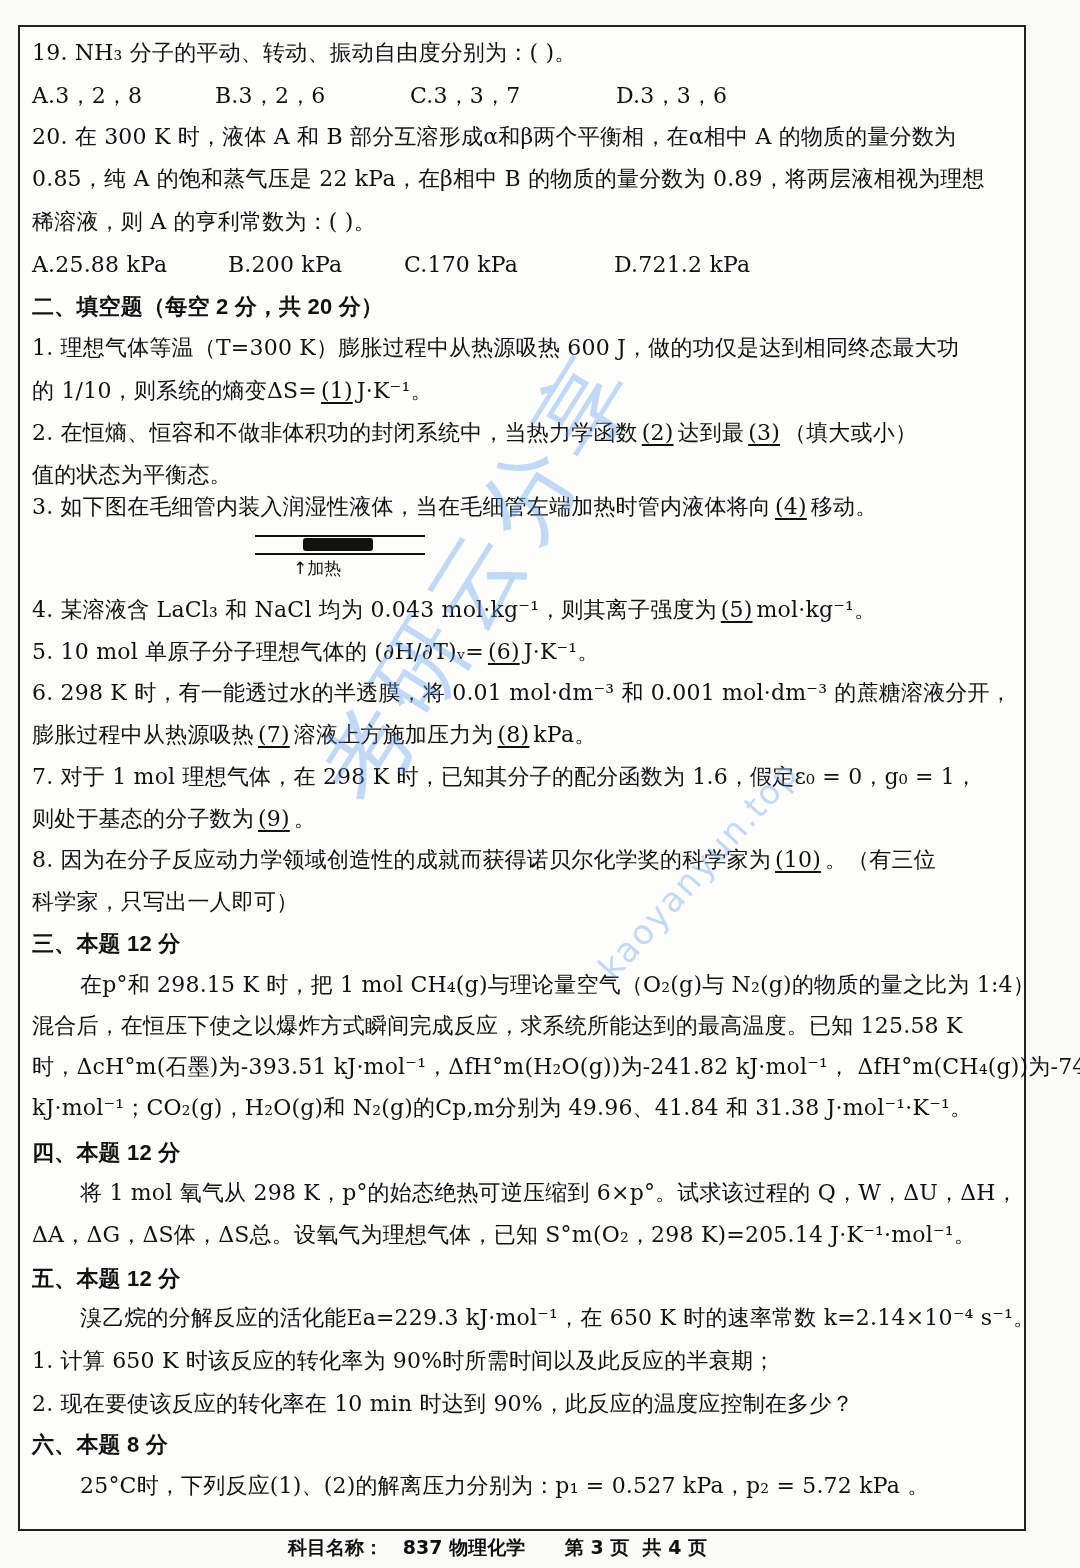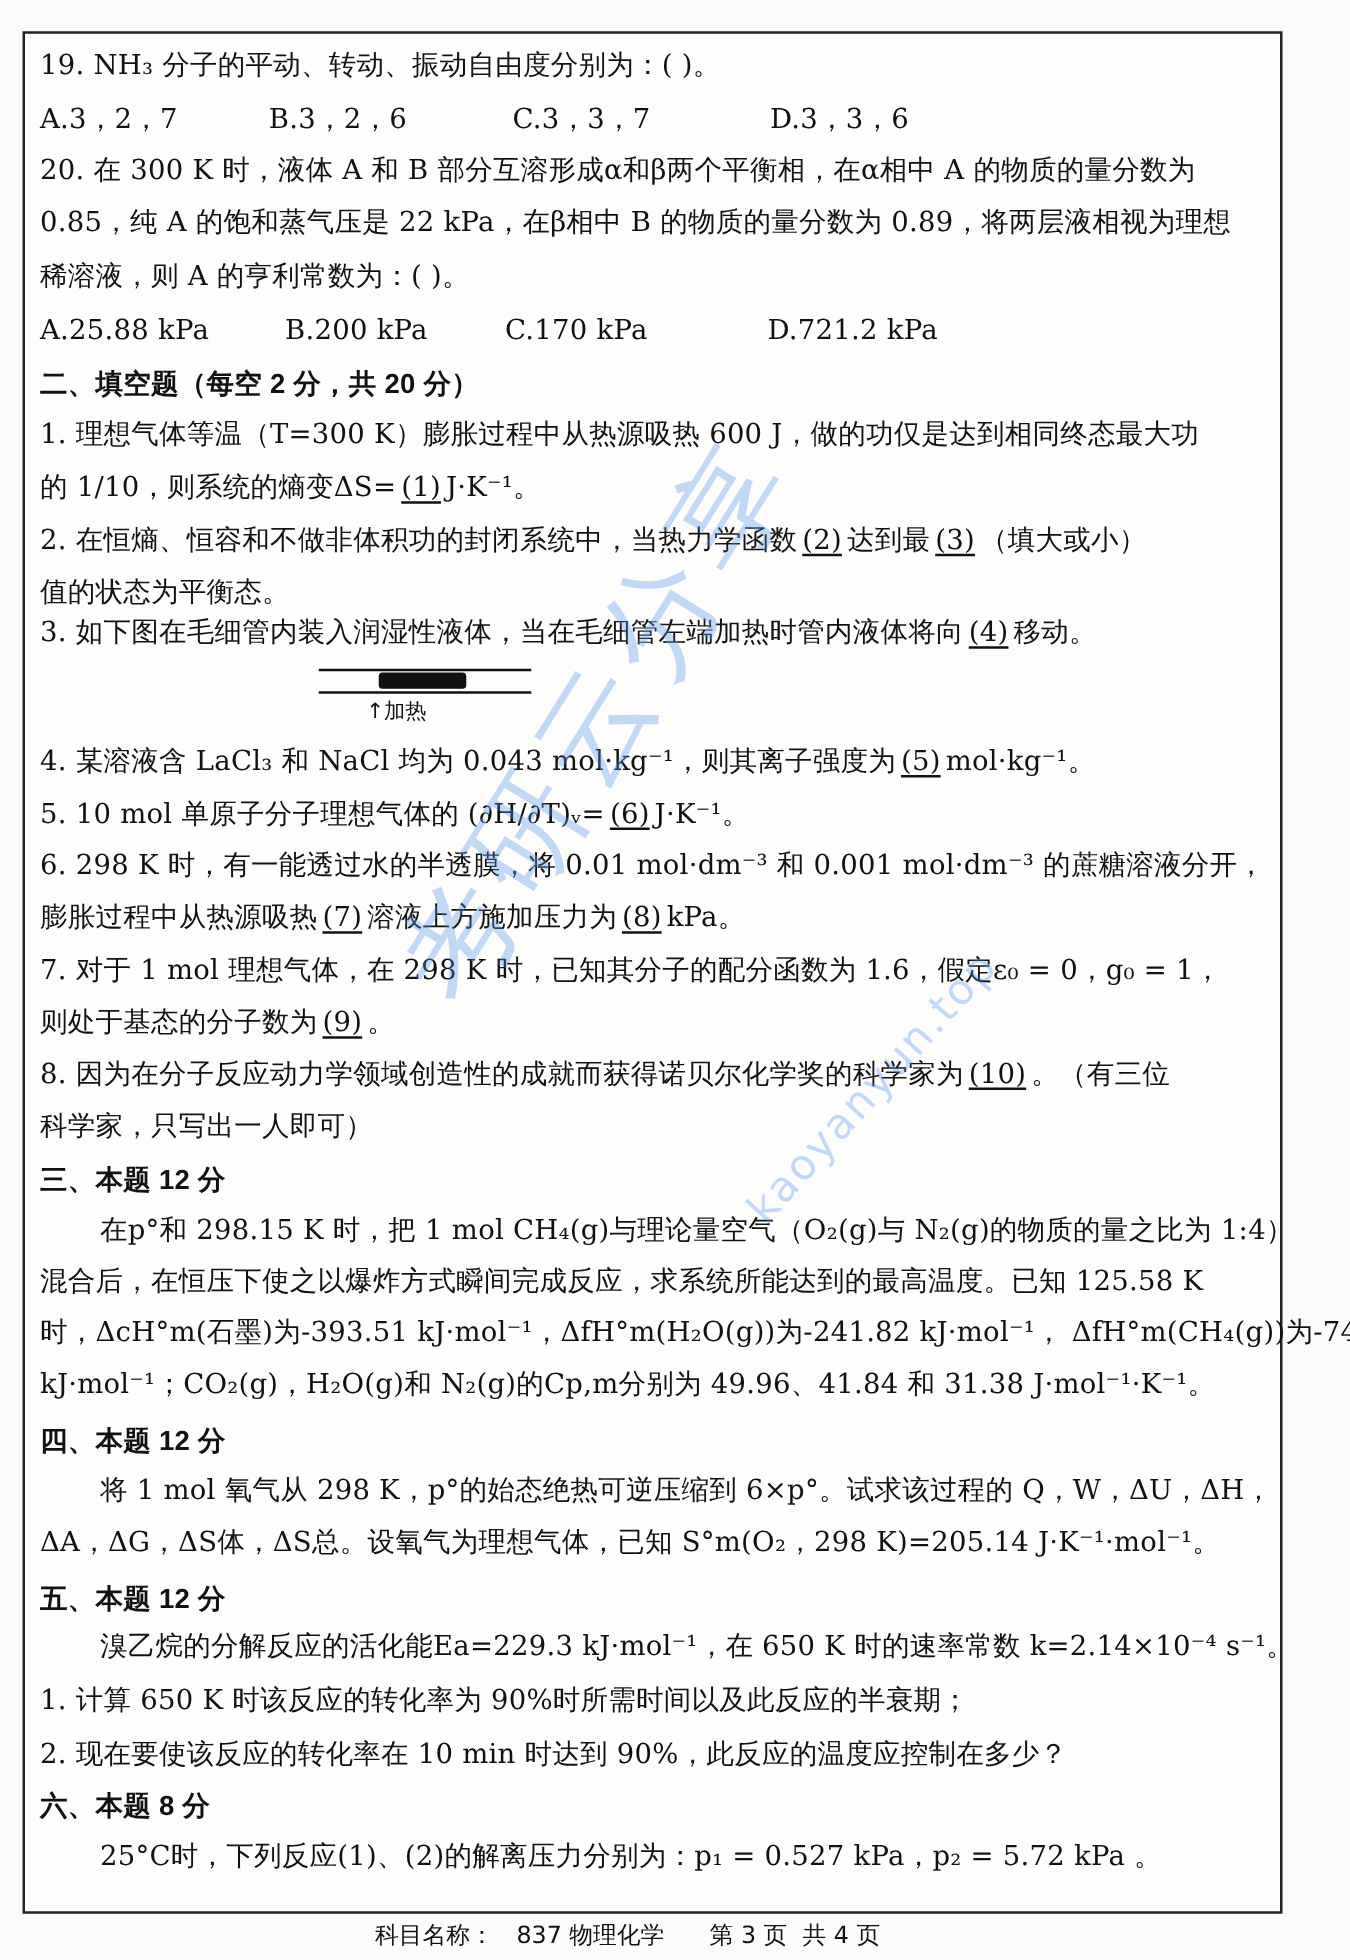--- a/index.html
+++ b/index.html
@@ -15,38 +15,38 @@
     }
     .indent { left: 80px; }
     .bold { font-weight: bold; font-family: Liberation Sans, sans-serif; font-size: 22px; }
     .opts span { display: inline-block; }
     .blank { text-decoration: underline; text-underline-offset: 4px; padding: 0 4px; }
     .tube { position: absolute; left: 255px; top: 535px; width: 170px; height: 20px; }
     .tube .t { position: absolute; left: 0; width: 170px; height: 2px; background: #111; }
     .tube .liq { position: absolute; left: 48px; top: 3px; width: 70px; height: 13px; background: #111; border-radius: 3px; }
     .heat { position: absolute; left: 293px; top: 557px; font-size: 17px; font-family: "DejaVu Sans", sans-serif; }
     .footer {
-      position: absolute; top: 1535px; left: 300px; font-size: 19px; font-weight: normal;
+      position: absolute; top: 1535px; left: 288px; font-size: 19px; font-weight: bold;
       font-family: "DejaVu Sans", "Liberation Sans", sans-serif; white-space: pre;
     }
     .wm {
       position: absolute; color: rgba(80,150,235,0.35); pointer-events: none;
       font-family: "DejaVu Sans", sans-serif; white-space: nowrap;
     }
     .wm-cn { left: 290px; top: 760px; font-size: 92px; transform: rotate(-58deg); transform-origin: left top; letter-spacing: 10px; }
     .wm-en { left: 590px; top: 960px; font-size: 34px; transform: rotate(-48deg); transform-origin: left top; letter-spacing: 2px; }
   </style>
 </head>
 <body>
 
 <div class="frame"></div>
 
 <div class="line" style="top:38px">19. NH₃ 分子的平动、转动、振动自由度分别为：( )。</div>
 <div class="line opts" style="top:81px">
-  <span style="width:183px">A.3，2，7</span><span style="width:195px">B.3，2，6</span><span style="width:206px">C.3，3，7</span><span>D.3，3，6</span>
+  <span style="width:183px">A.3，2，8</span><span style="width:195px">B.3，2，6</span><span style="width:206px">C.3，3，7</span><span>D.3，3，6</span>
 </div>
 
 <div class="line" style="top:122px">20. 在 300 K 时，液体 A 和 B 部分互溶形成α和β两个平衡相，在α相中 A 的物质的量分数为</div>
 <div class="line" style="top:164px">0.85，纯 A 的饱和蒸气压是 22 kPa，在β相中 B 的物质的量分数为 0.89，将两层液相视为理想</div>
 <div class="line" style="top:207px">稀溶液，则 A 的亨利常数为：( )。</div>
 <div class="line opts" style="top:250px">
   <span style="width:196px">A.25.88 kPa</span><span style="width:176px">B.200 kPa</span><span style="width:210px">C.170 kPa</span><span>D.721.2 kPa</span>
 </div>
 
 <div class="line bold" style="top:292px">二、填空题（每空 2 分，共 20 分）</div>

